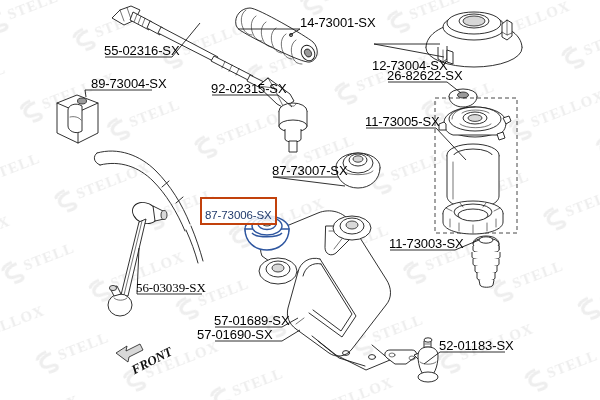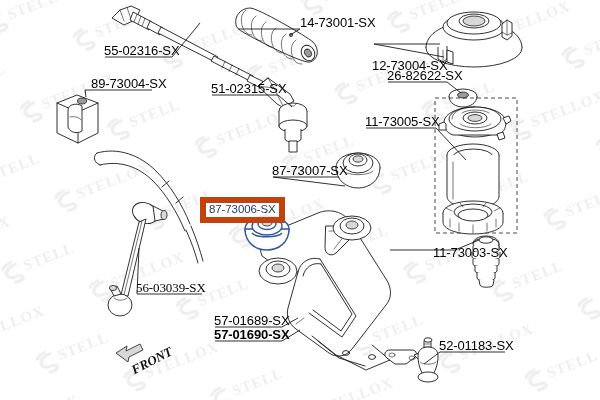--- a/index.html
+++ b/index.html
@@ -46,22 +46,22 @@
     line-height:13px;
     letter-spacing:-0.1px;
   }
   .lbl-hl{
     position:absolute;z-index:3;
     font-family:"Liberation Sans", sans-serif;
     font-size:11.5px;
     color:#203a6b;
     white-space:nowrap;
     line-height:13px;
-    border:6px solid #c2410c;
-    padding:0 3px 1px 3px;
+    border:2px solid #c2410c;
+    padding:10px 3px 1px 3px;
     background:rgba(255,255,255,0.85);
     letter-spacing:-0.1px;
   }
   .frontlbl{
     position:absolute;z-index:3;
     font-family:"Liberation Serif", serif;
     font-weight:bold;font-style:italic;
     font-size:13px;color:#111;
     transform:rotate(-27deg);
     transform-origin:left bottom;
@@ -307,25 +307,25 @@
 
       <path class="fillg" d="M116,353 L127,346 L126,351 L140,344 L143,350 L129,357 L128,362 Z"></path>
     </g>
   </svg>
 
   <div class="lbl" style="left:104px; top:44px;">55-02316-SX</div>
   <div class="lbl" style="left:300px; top:16px;">14-73001-SX</div>
   <div class="lbl" style="left:372px; top:31px;margin-top:28px;">12-73004-SX</div>
   <div class="lbl" style="left:387px; top:69px;">26-82622-SX</div>
   <div class="lbl" style="left:91px;  top:77px;">89-73004-SX</div>
-  <div class="lbl" style="left:211px; top:82px;">51-02315-SX</div>
+  <div class="lbl" style="left:211px; top:82px;">92-02315-SX</div>
   <div class="lbl" style="left:365px; top:115px;">11-73005-SX</div>
   <div class="lbl" style="left:272px; top:164px;">87-73007-SX</div>
   <div class="lbl-hl" style="left:200px; top:197px;">87-73006-SX</div>
-  <div class="lbl" style="left:389px; top:246px;margin-left:44px;">11-73003-SX</div>
+  <div class="lbl" style="left:389px; top:237px;">11-73003-SX</div>
   <div class="lbl" style="left:136px; top:281px;font-family:Liberation Serif, serif;">56-03039-SX</div>
   <div class="lbl" style="left:214px; top:314px;">57-01689-SX</div>
-  <div class="lbl" style="left:214px; top:328px;font-weight:bold;">57-01690-SX</div>
+  <div class="lbl" style="left:197px; top:328px;">57-01690-SX</div>
   <div class="lbl" style="left:439px; top:339px;">52-01183-SX</div>
 
   <div class="frontlbl" style="left:136px; top:362px;">FRONT</div>
 
 </div>
 
 </body></html>

